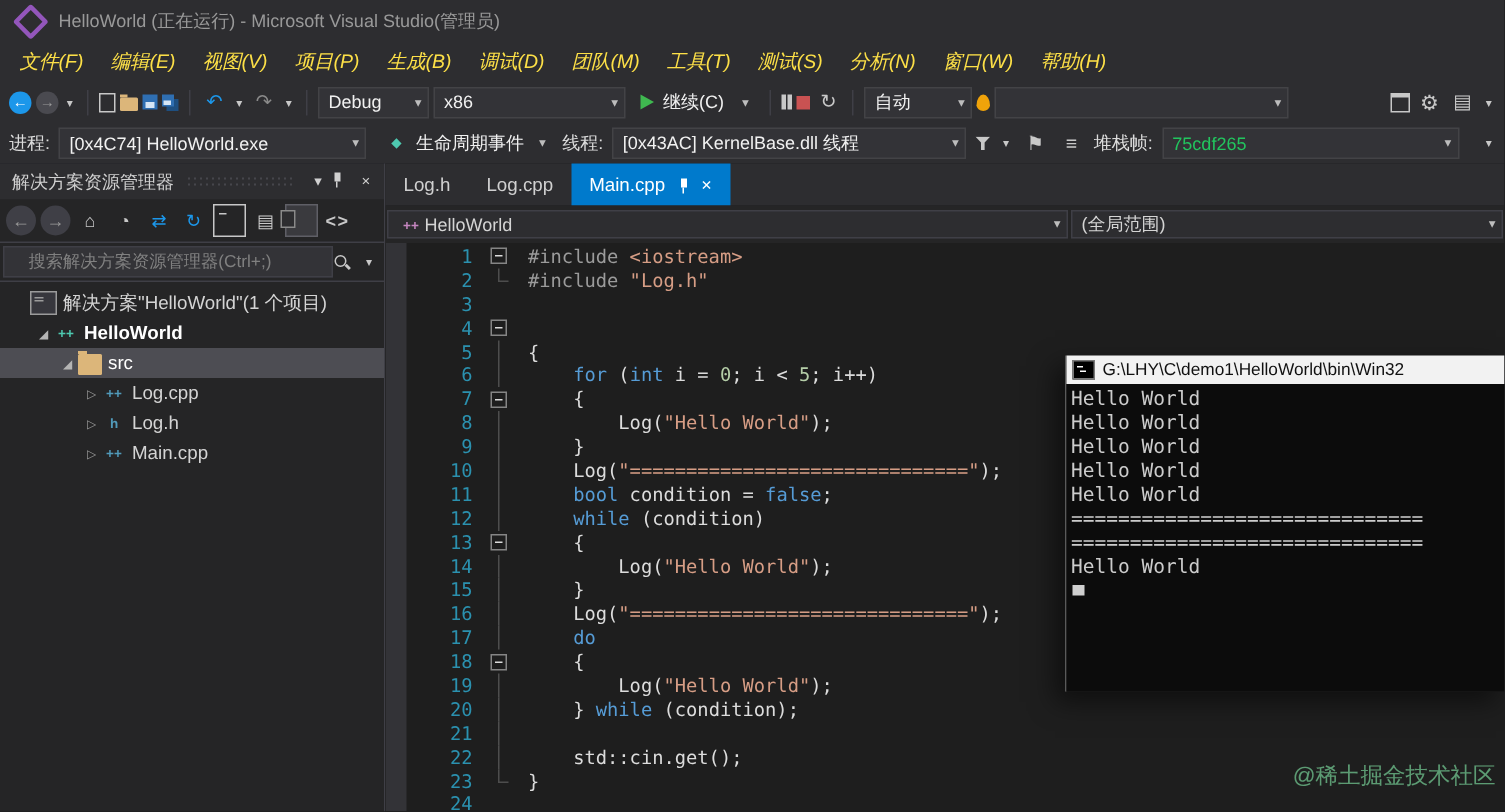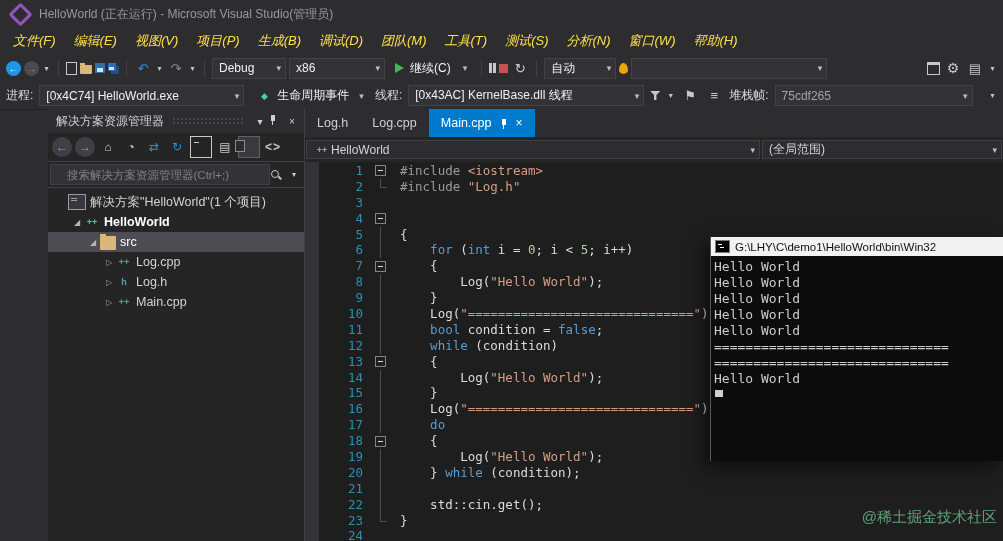--- a/index.html
+++ b/index.html
@@ -63,21 +63,21 @@
   .ic-console::after{content:"";position:absolute;left:2px;top:3px;width:4px;height:1px;background:#fff;box-shadow:2px 3px 0 #fff;}
   .ic-solution{width:10px;height:10px;min-width:10px;border:1px solid #9b9b9b;background:#37373d;}
   .ic-solution::after{content:"";position:absolute;left:2px;top:3px;width:6px;height:1px;background:#9b9b9b;box-shadow:0 2px 0 #9b9b9b;}
   .ic-folder{width:13px;height:9px;min-width:13px;background:#dcb67a;border-radius:1px;margin-top:2px;}
   .ic-folder::before{content:"";position:absolute;top:-2px;left:0;width:6px;height:2px;background:#dcb67a;}
   [data-icon="cpp-project"]{color:#4ec9b0;font-size:9px;font-weight:bold;}
   [data-icon="cpp-file"],[data-icon="h-file"]{color:#519aba;font-size:9px;font-weight:bold;}
   [data-icon="breadcrumb-project"]{color:#c586c0;font-size:9px;font-weight:bold;}
   .boxed{border:1px solid #5f5f66;background:#3a3a3e;}
   
-  .main{position:absolute;top:109px;left:0;right:0;bottom:0;display:flex;margin-left:48px;}
+  .main{position:absolute;top:109px;left:0;right:0;bottom:0;display:flex;}
   
   .explorer{width:257px;flex:none;background:#252526;display:flex;flex-direction:column;border-right:1px solid #3f3f46;box-sizing:border-box;}
   .exp-header{height:24px;display:flex;align-items:center;background:#2d2d30;padding:0 4px 0 8px;}
   .exp-title{font-size:12px;color:#d0d0d0;white-space:nowrap;}
   .exp-grip{flex:1;height:8px;margin:0 8px;background:radial-gradient(#46464c 1px,transparent 1px);background-size:4px 4px;}
   .exp-header .tbi{min-width:16px;height:16px;font-size:10px;color:#d0d0d0;}
   .exp-toolbar{height:28px;display:flex;align-items:center;padding:0 4px;gap:3px;border-bottom:1px solid #3f3f46;background:#252526;}
   .exp-tbi{min-width:20px;height:20px;font-size:12px;}
   .exp-search{height:25px;display:flex;align-items:center;border-bottom:1px solid #3f3f46;background:#252526;padding:0 2px;}
   .search-input{flex:1;height:19px;background:#333337;border:1px solid #3f3f46;color:#c8c8c8;font-size:11.5px;
@@ -167,21 +167,21 @@
     <span class="sep"></span>
     <span class="tbi ic-undo" data-icon="undo">↶</span>
     <span class="tbi caret ic-dropdown" data-icon="dropdown">▾</span>
     <span class="tbi ic-redo" data-icon="redo">↷</span>
     <span class="tbi caret ic-dropdown" data-icon="dropdown">▾</span>
     <span class="sep"></span>
     <div class="combo" style="width:74px">
       <span class="cv">Debug</span>
       <span class="ca ic-dropdown" data-icon="dropdown">▾</span>
     </div>
-    <div class="combo" style="width:96px">
+    <div class="combo" style="width:128px">
       <span class="cv">x86</span>
       <span class="ca ic-dropdown" data-icon="dropdown">▾</span>
     </div>
     <div class="play-btn">
       <span class="tbi ic-continue-play" data-icon="continue-play"></span>
       <span>继续(C)</span>
       <span class="ca ic-dropdown" data-icon="dropdown">▾</span>
     </div>
     <span class="sep"></span>
     <span class="tbi ic-pause" data-icon="pause"></span>
@@ -220,21 +220,21 @@
     <div class="combo" style="width:236px">
       <span class="cv">[0x43AC] KernelBase.dll 线程</span>
       <span class="ca ic-dropdown" data-icon="dropdown">▾</span>
     </div>
     <span class="tbi ic-filter" data-icon="filter"></span>
     <span class="tbi caret ic-dropdown" data-icon="dropdown">▾</span>
     <span class="tbi ic-flag" data-icon="flag">⚑</span>
     <span class="tbi ic-frames" data-icon="frames">≡</span>
     <span class="tb-label">堆栈帧:</span>
     <div class="combo" style="width:198px">
-      <span class="cv" style="color:#a3a3a3">75cdf265</span>
+      <span class="cv" style="color:#22c55e">75cdf265</span>
       <span class="ca ic-dropdown" data-icon="dropdown">▾</span>
     </div>
     <span class="tbi caret ic-overflow" style="margin-left:auto" data-icon="overflow">▾</span>
   </div>
 
   <div class="main">
 
     <div class="explorer">
       <div class="exp-header">
         <span class="exp-title">解决方案资源管理器</span>

